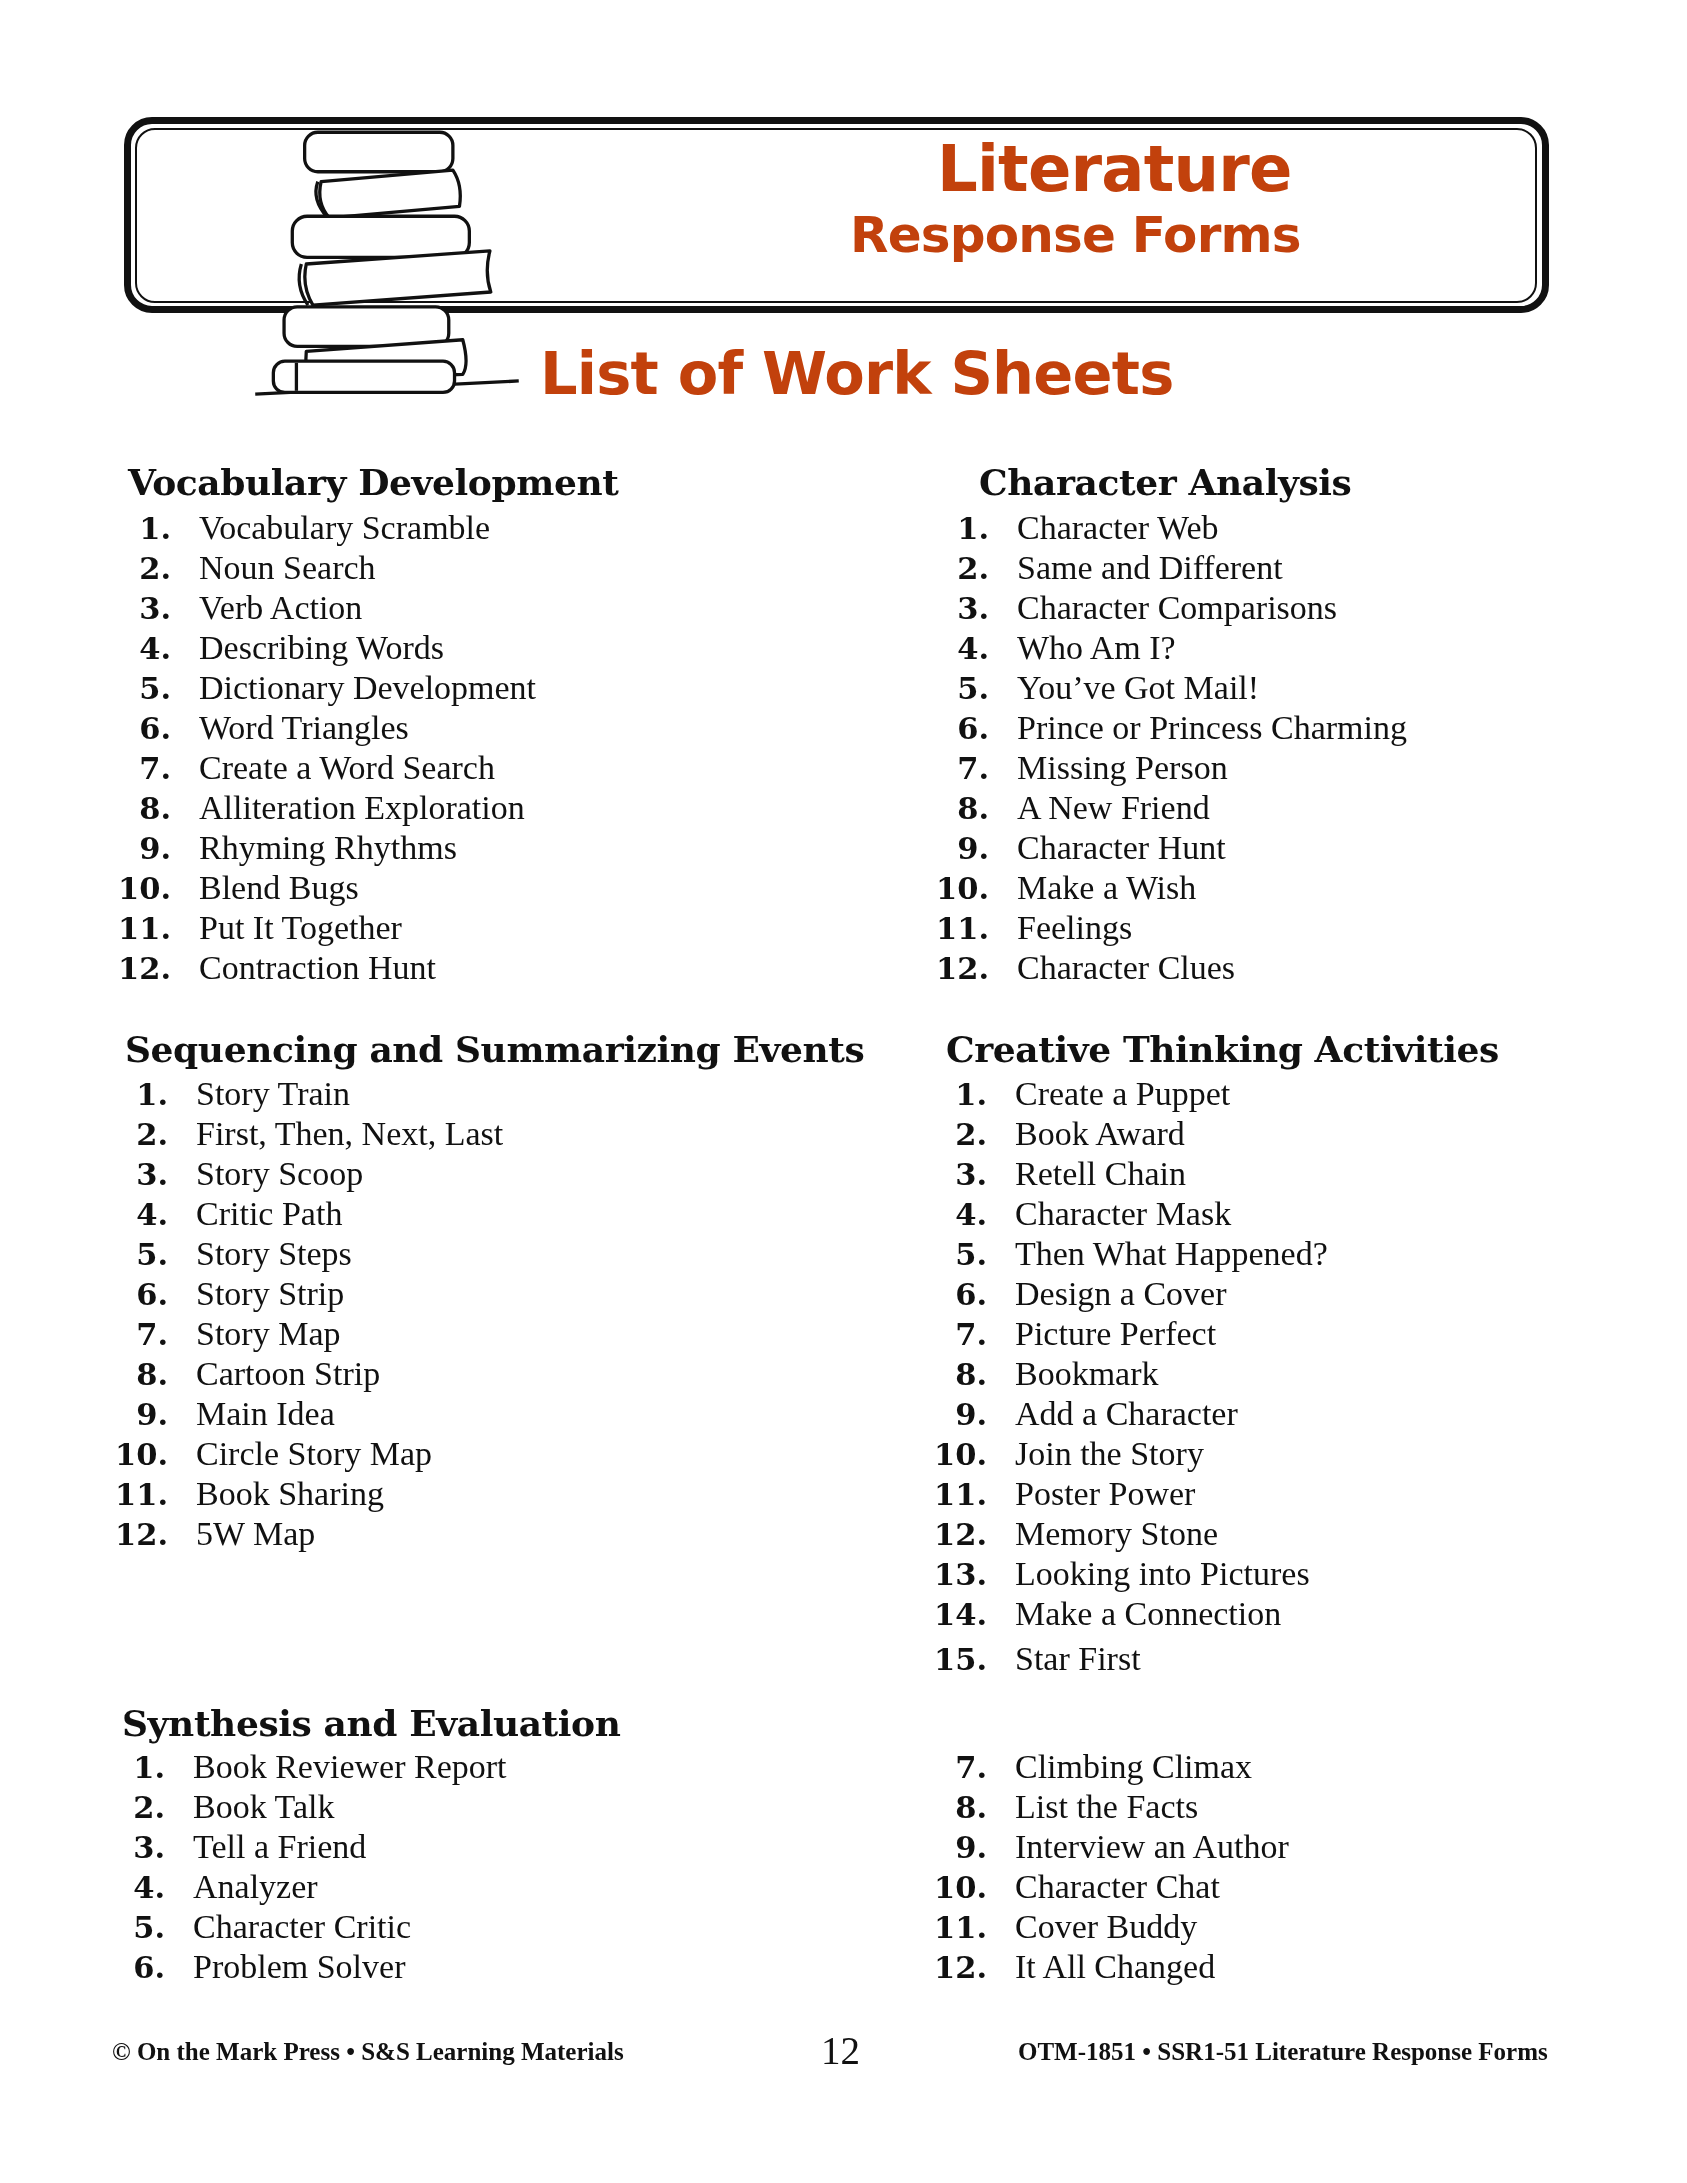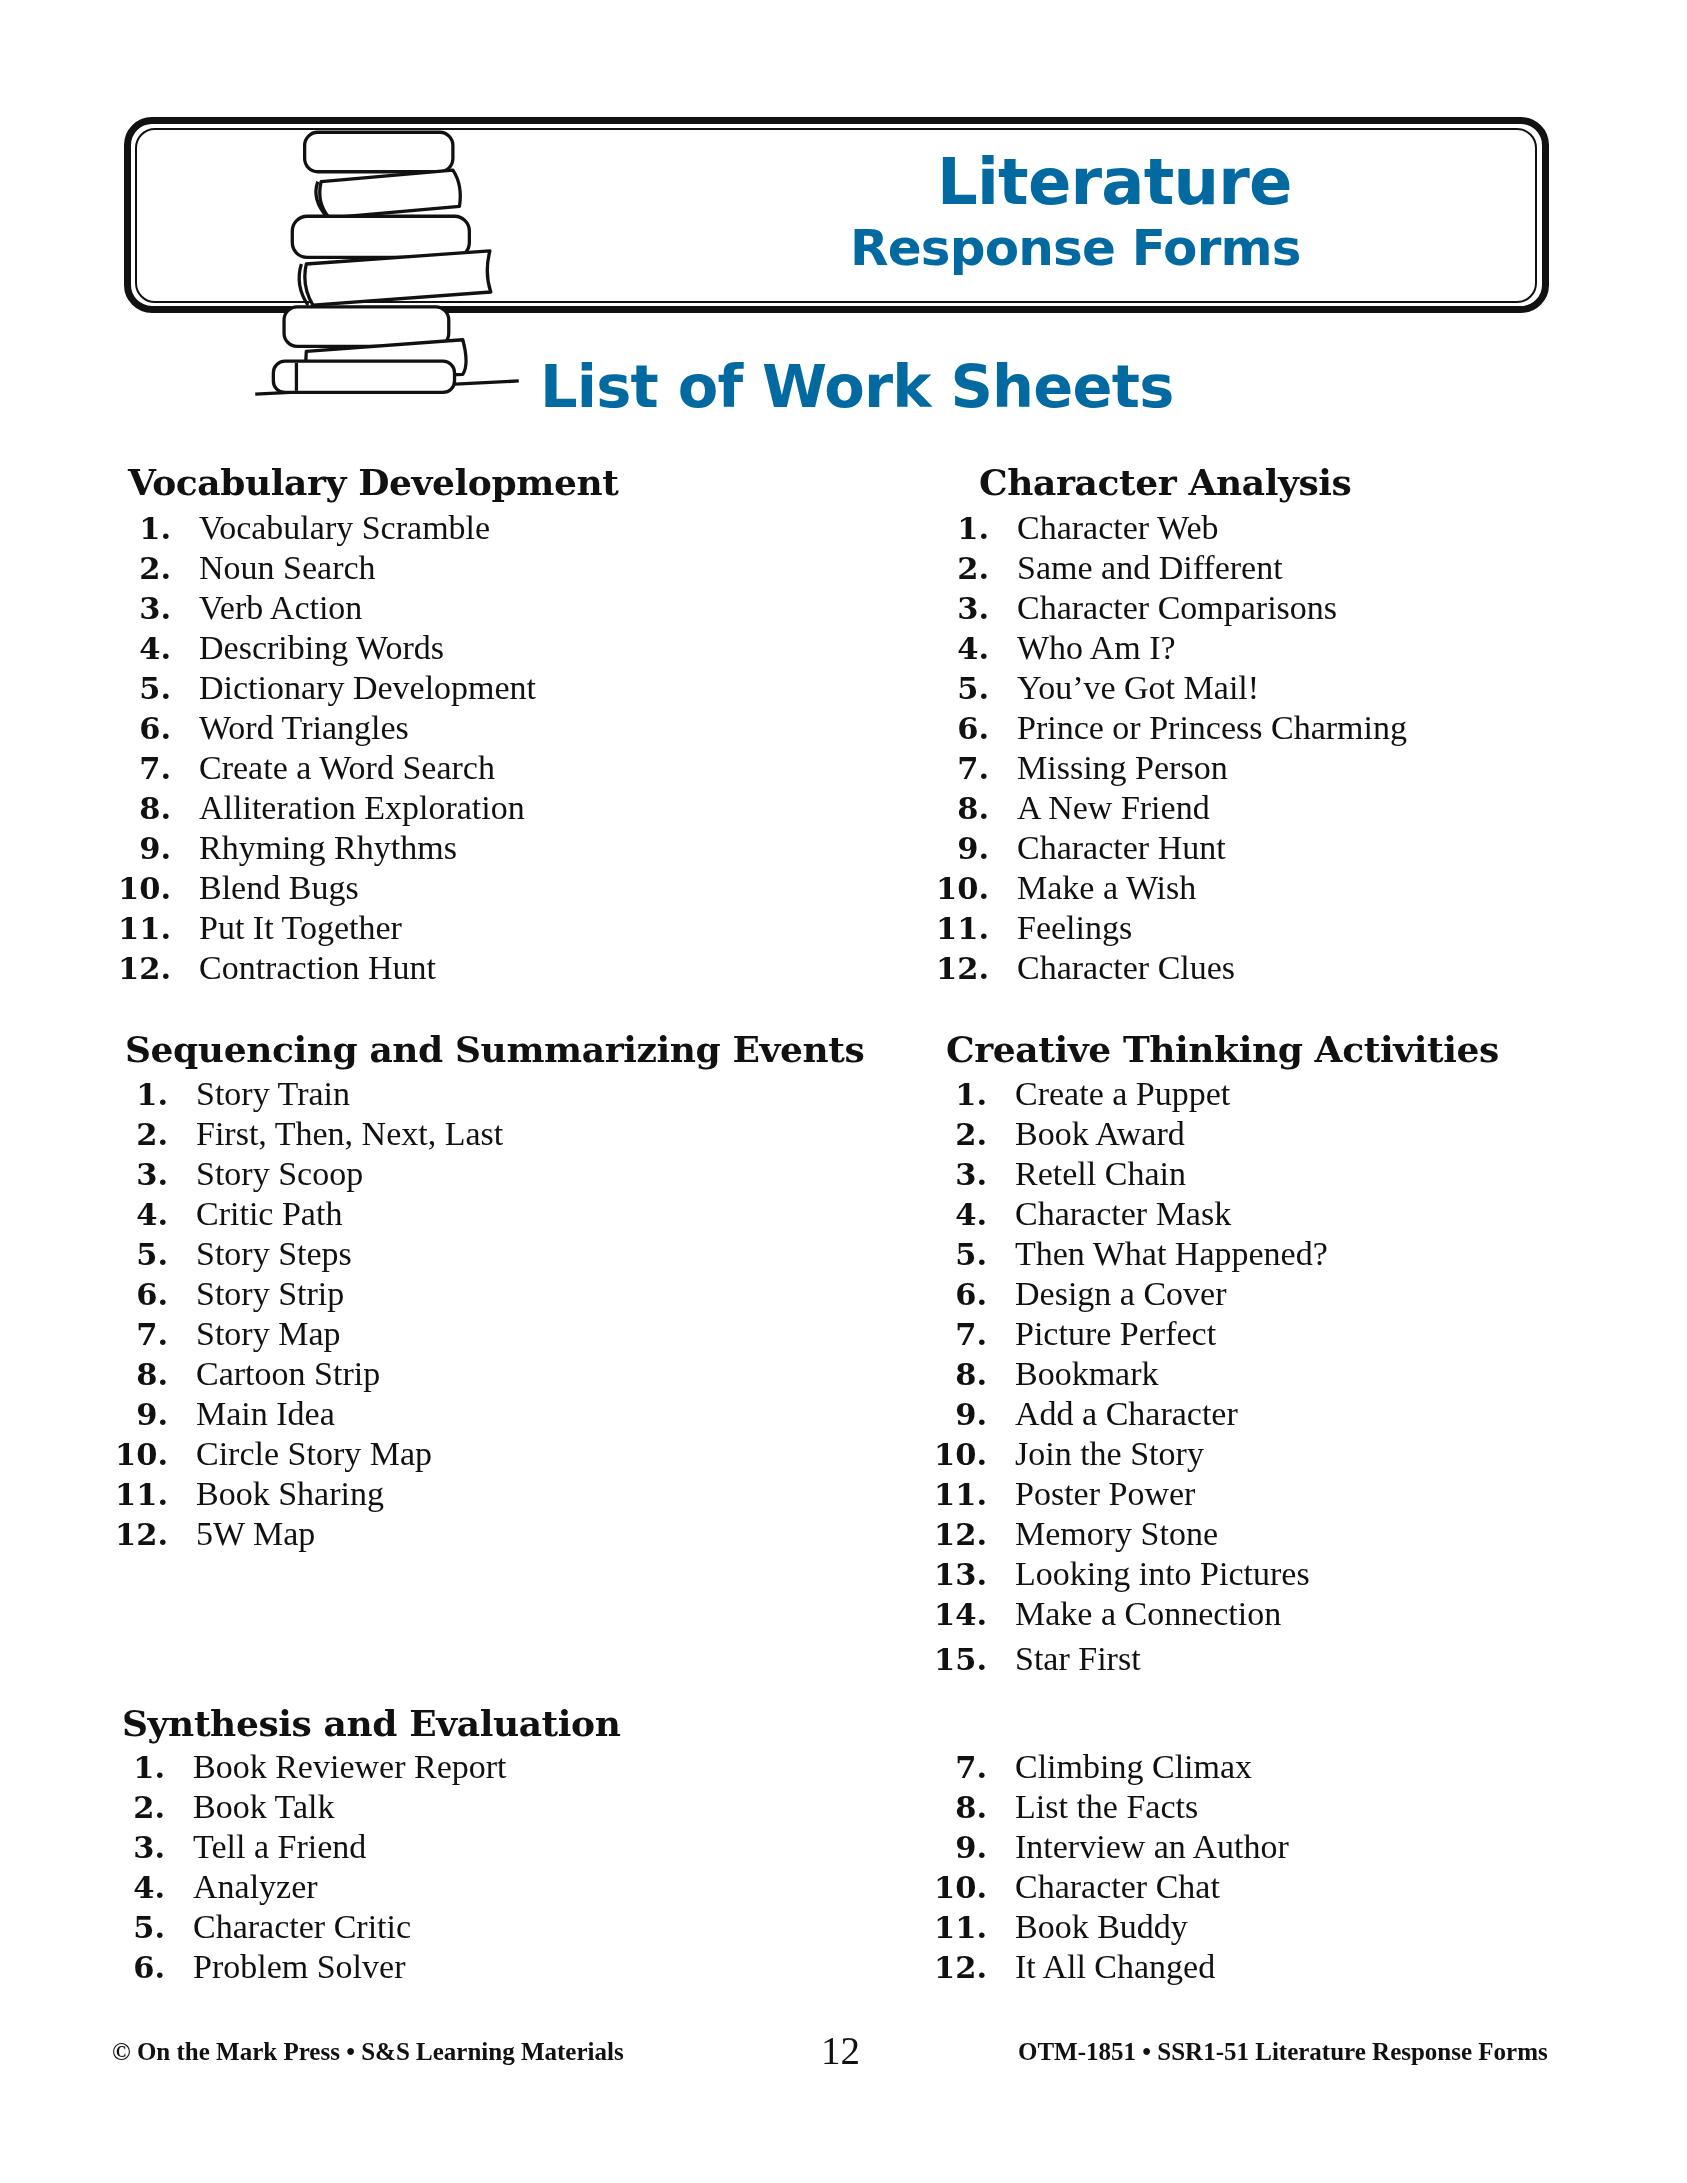--- a/index.html
+++ b/index.html
@@ -5,21 +5,21 @@
   html, body { margin: 0; padding: 0; background: #ffffff; }
   body { width: 1687px; height: 2183px; position: relative; overflow: hidden; color: #111111; }
   .banner-outer {
     position: absolute; left: 124px; top: 117px; width: 1425px; height: 196px;
     border: 7.4px solid #111; border-radius: 28px; box-sizing: border-box;
   }
   .banner-inner {
     position: absolute; left: 135px; top: 128px; width: 1402px; height: 175px;
     border: 2.5px solid #111; border-radius: 20px; box-sizing: border-box; background: #fff;
   }
-  .title-font { font-family: "DejaVu Sans", sans-serif; font-weight: bold; color: #0369a1; white-space: nowrap; margin-top: 13px; }
+  .title-font { font-family: "DejaVu Sans", sans-serif; font-weight: bold; color: #c2410c; white-space: nowrap; }
   .title1 { position: absolute; left: 937px; top: 132px; font-size: 64px; letter-spacing: -0.8px; }
   .title2 { position: absolute; left: 850px; top: 206px; font-size: 50px; letter-spacing: -0.8px; }
   .subtitle { position: absolute; left: 540px; top: 339px; font-size: 59px; letter-spacing: -0.8px; }
   .books { position: absolute; left: 247px; top: 124px; width: 280px; height: 280px; }
   .section-title {
     position: absolute; font-family: "DejaVu Serif", serif; font-weight: bold;
     font-size: 36px; color: #111; white-space: nowrap; letter-spacing: -0.4px; margin-left: 8px;
   }
   .list { position: absolute; margin: 0; padding: 0; list-style: none; }
   .item { height: 40px; position: relative; white-space: nowrap; }
@@ -314,21 +314,21 @@
   <li class="item">
       <span class="num">9.</span>
       <span class="txt">Interview an Author</span>
     </li>
   <li class="item">
       <span class="num">10.</span>
       <span class="txt">Character Chat</span>
     </li>
   <li class="item">
       <span class="num">11.</span>
-      <span class="txt">Book Buddy</span>
+      <span class="txt">Cover Buddy</span>
     </li>
   <li class="item">
       <span class="num">12.</span>
       <span class="txt">It All Changed</span>
     </li>
 </ul>
 
 <div class="footer" style="left:112px; top:2038px;">© On the Mark Press • S&amp;S Learning Materials</div>
 <div class="pagenum" style="left:821px; top:2028px;">12</div>
 <div class="footer" style="left:1018px; top:2038px;">OTM-1851 • SSR1-51 Literature Response Forms</div>

